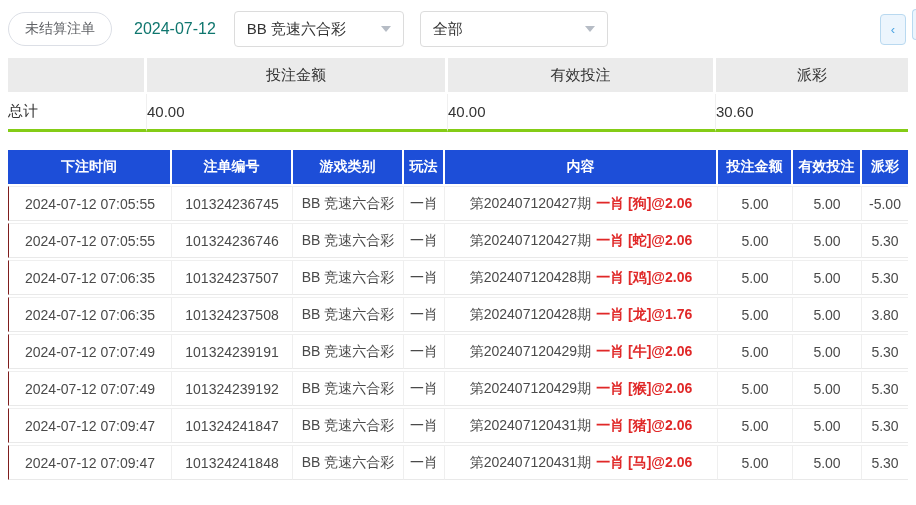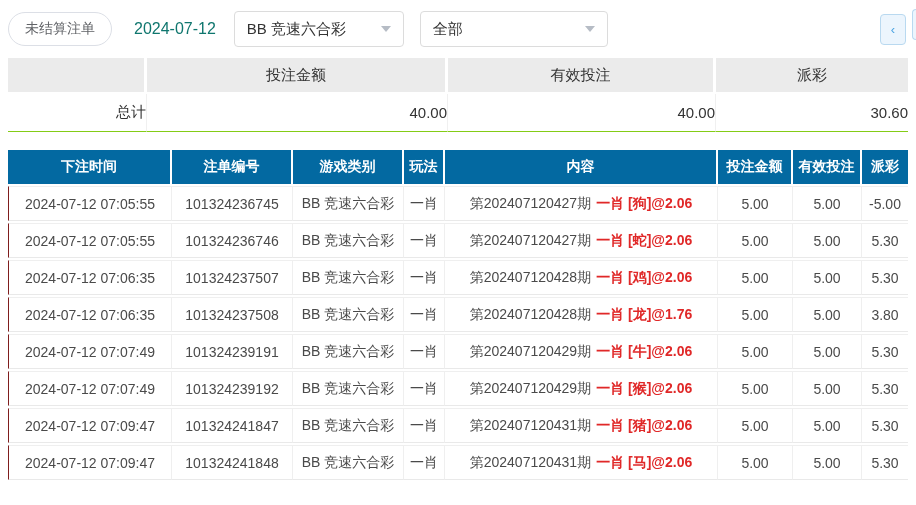--- a/index.html
+++ b/index.html
@@ -41,30 +41,30 @@
 
   
   .summary-wrap { margin: 8px 8px 0 8px; }
   table.summary { width: 900px; border-collapse: separate; border-spacing: 0 2px; table-layout: fixed; }
   table.summary th {
     background: #ebebeb; height: 34px; font-size: 15px; font-weight: normal; color: #333;
     border-right: 3px solid #fff;
   }
   table.summary th:last-child { border-right: none; }
   table.summary td {
-    background: #fff; height: 38px; font-size: 15px; text-align: right; color: #333;
-    border-bottom: 1px solid #84cc16; border-right: 1px solid #f0f0f0;
+    background: #fff; height: 38px; font-size: 15px; text-align: left; color: #333;
+    border-bottom: 3px solid #84cc16; border-right: 1px solid #f0f0f0;
   }
   table.summary td:last-child { border-right: none; }
 
   
   .main-wrap { margin: 14px 8px 0 8px; }
   table.main { width: 900px; border-collapse: separate; border-spacing: 0 2px; table-layout: fixed; }
   table.main th {
-    background: #0369a1; color: #fff; font-size: 14px; font-weight: bold; height: 34px;
+    background: #1d4ed8; color: #fff; font-size: 14px; font-weight: bold; height: 34px;
     border-right: 2px solid #fff;
   }
   table.main th:last-child { border-right: none; }
   table.main td {
     background: #fff; height: 35px; font-size: 14px; color: #4a4a4a; text-align: center;
     border-top: 1px solid #efefef; border-bottom: 1px solid #e9e9e9; border-right: 1px solid #efefef;
     white-space: nowrap; overflow: hidden;
   }
   table.main td:first-child { border-left: 1px solid #7f1d1d; }
   table.main td:last-child { border-right: none; }

